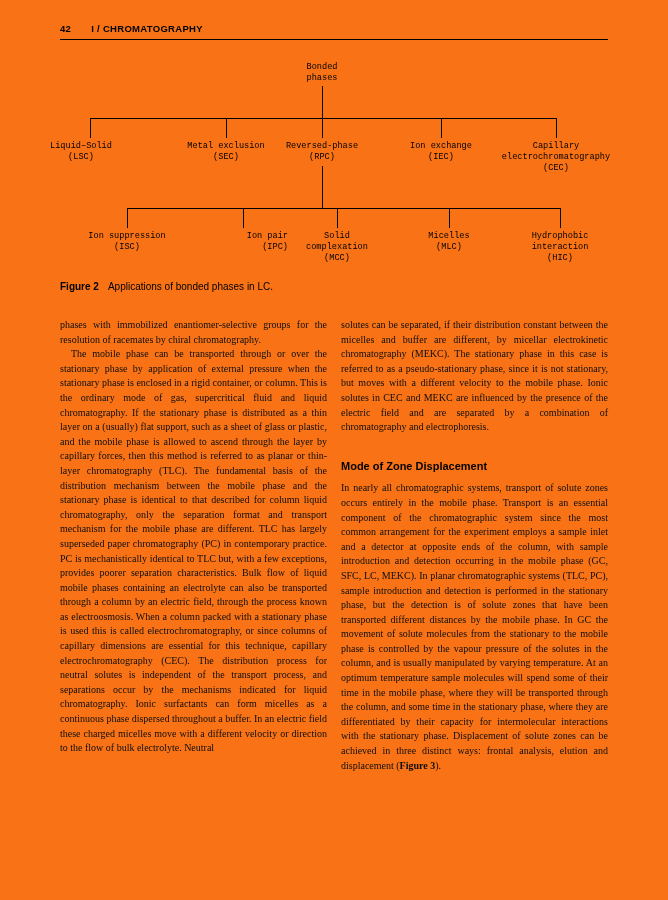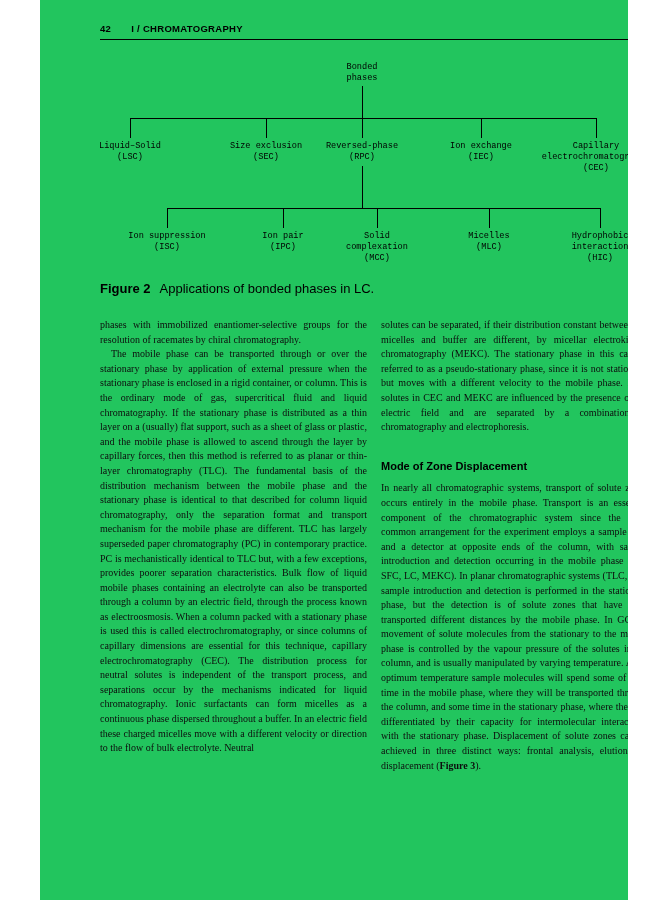--- a/index.html
+++ b/index.html
@@ -1,20 +1,20 @@
 <!DOCTYPE html>
 <html><head>
 <meta charset="utf-8">
 <style>
   * { margin:0; padding:0; box-sizing:border-box; }
   html, body { background:#ffffff; }
   body { font-family:"Liberation Serif", serif; }
   .page {
-    position:relative; width:588px; height:900px; margin:0 auto;
-    background:#22c55e; color:#111; overflow:hidden;
+    position:relative; width:668px; height:900px; margin:0 auto;
+    background:#f97316; color:#111; overflow:hidden;
   }
   
   .running-head {
     position:absolute; left:60px; top:23px; width:548px;
     font-family:"Liberation Sans", sans-serif; font-weight:bold;
     font-size:9.5px; letter-spacing:.3px; color:#000;
   }
   .page-num { display:inline-block; margin-right:20px; }
   .head-rule { position:absolute; left:60px; top:39px; width:548px; height:1.2px; background:#000; }
 
@@ -24,21 +24,21 @@
     font-family:Liberation Mono, monospace; font-size:8.6px;
     line-height:11px; color:#000;
   }
   .dnode { position:absolute; text-align:center; white-space:pre-line; }
   .hline, .vline { position:absolute; background:#000; }
   .hline { height:1px; }
   .vline { width:1px; }
 
   .figure-caption {
     position:absolute; left:60px; top:281px; width:548px;
-    font-family:"Liberation Sans", sans-serif; font-size:13px; color:#000;
+    font-family:"Liberation Sans", sans-serif; font-size:10px; color:#000;
   }
   .cap-label { font-weight:bold; margin-right:9px; }
 
   
   .columns { position:absolute; left:60px; top:318px; width:548px; display:flex; gap:14px; }
   .col { width:267px; font-size:10px; line-height:14.6px; text-align:justify; color:#0d0d0d; }
   .col p { margin:0; }
   .col p.indent { text-indent:11px; }
   h2.section {
     font-family:"Liberation Sans", sans-serif; font-size:11px; font-weight:bold;
@@ -63,44 +63,44 @@
 
     <div class="vline" style="left:322px; top:86px; height:32px;"></div>
     <div class="hline" style="left:90px; top:118px; width:467px;"></div>
 
     <div class="vline" style="left:90px;  top:118px; height:20px;"></div>
     <div class="vline" style="left:226px; top:118px; height:20px;"></div>
     <div class="vline" style="left:322px; top:118px; height:20px;"></div>
     <div class="vline" style="left:441px; top:118px; height:20px;"></div>
     <div class="vline" style="left:556px; top:118px; height:20px;"></div>
 
-    <div class="dnode" style="left:40px;  top:141px; width:100px;">Liquid–Solid
+    <div class="dnode" style="left:31px;  top:141px; width:100px;">Liquid–Solid
 (LSC)</div>
-    <div class="dnode" style="left:176px; top:141px; width:100px;">Size exclusion
+    <div class="dnode" style="left:176px; top:141px; width:100px;">Metal exclusion
 (SEC)</div>
     <div class="dnode" style="left:272px; top:141px; width:100px;">Reversed-phase
 (RPC)</div>
     <div class="dnode" style="left:391px; top:141px; width:100px;">Ion exchange
 (IEC)</div>
     <div class="dnode" style="left:494px; top:141px; width:124px;">Capillary
 electrochromatography
 (CEC)</div>
 
     <div class="vline" style="left:322px; top:166px; height:42px;"></div>
     <div class="hline" style="left:127px; top:208px; width:434px;"></div>
 
     <div class="vline" style="left:127px; top:208px; height:20px;"></div>
     <div class="vline" style="left:243px; top:208px; height:20px;"></div>
     <div class="vline" style="left:337px; top:208px; height:20px;"></div>
     <div class="vline" style="left:449px; top:208px; height:20px;"></div>
     <div class="vline" style="left:560px; top:208px; height:20px;"></div>
 
     <div class="dnode" style="left:77px;  top:231px; width:100px;">Ion suppression
 (ISC)</div>
-    <div class="dnode" style="left:198px; top:231px; width:90px;">Ion pair
+    <div class="dnode" style="left:198px; top:231px; width:90px;text-align:right;">Ion pair
 (IPC)</div>
     <div class="dnode" style="left:290px; top:231px; width:94px;">Solid
 complexation
 (MCC)</div>
     <div class="dnode" style="left:404px; top:231px; width:90px;">Micelles
 (MLC)</div>
     <div class="dnode" style="left:510px; top:231px; width:100px;">Hydrophobic
 interaction
 (HIC)</div>
   </div>

